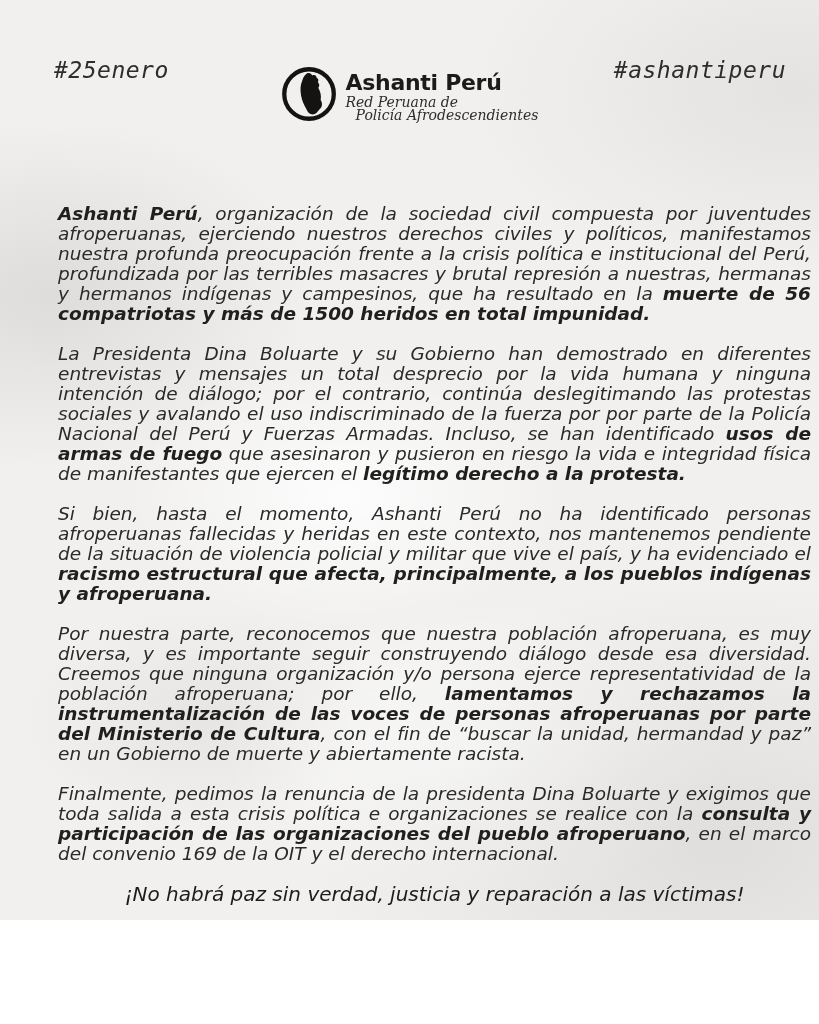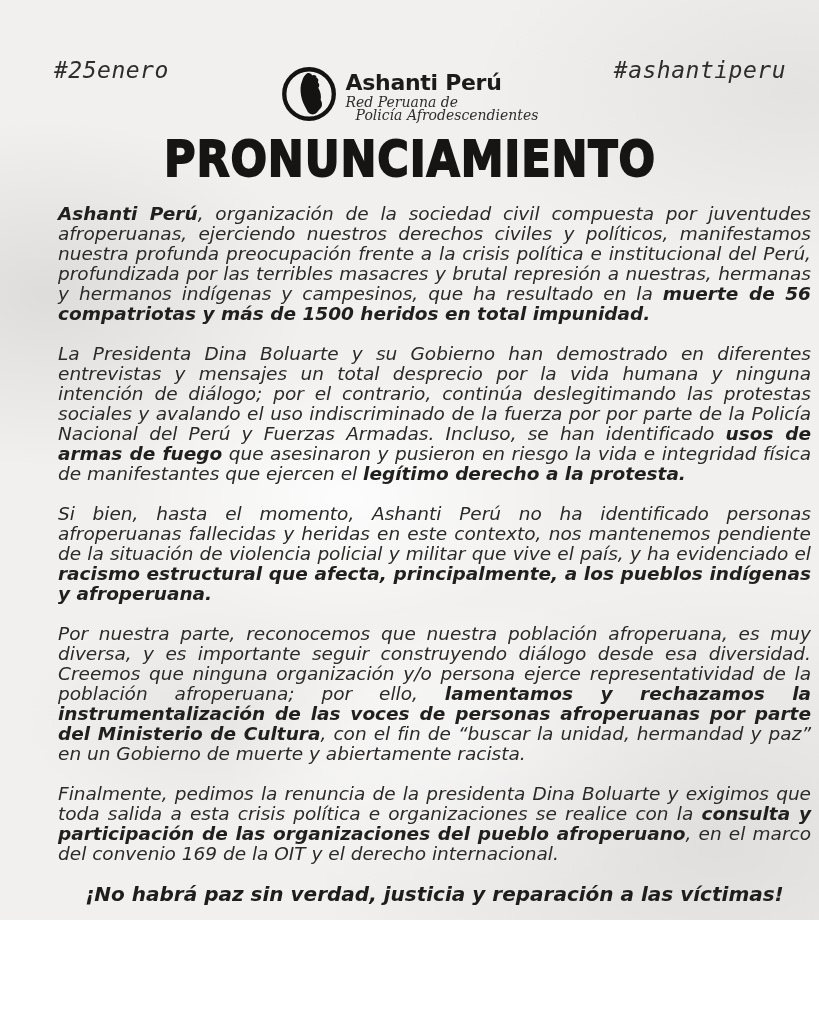--- a/index.html
+++ b/index.html
@@ -51,21 +51,21 @@
     white-space:nowrap;
   }
   .statement{
     position:absolute;top:204px;left:38px;width:753px;
     font-style:italic;font-size:18.5px;line-height:20px;
     text-align:justify;color:#2b2a29;margin-left:20px;
   }
   .statement p{margin:0 0 20px 0;}
   .statement b{font-weight:700;color:#201f1e;}
   .slogan{
-    margin-top:14px;text-align:center;font-weight:700;font-style:italic;
+    margin-top:14px;text-align:center;font-weight:400;font-style:italic;
     font-size:20px;color:#1e1d1c;
   }
 </style>
 </head>
 <body>
 
 <div class="page" style="background-color: rgb(241, 240, 239); color: rgb(43, 42, 41);">
 
   <div class="hashtag left">#25enero</div>
 
@@ -89,23 +89,20 @@
           c0.8,-2.6 1.6,-4.6 3.4,-6 z"></path>
       </svg>
     </span>
     <span class="logo-text">
       <span class="logo-name">Ashanti Perú</span>
       <span class="logo-sub">Red Peruana de</span>
       <span class="logo-sub indent">Policía Afrodescendientes</span>
     </span>
   </div>
 
-  <div class="title-wrap">
-    <span class="title">PRONUNCIAMIENTO</span>
-  </div>
 
   <div class="statement">
 
     <p><b>Ashanti Perú</b><span>, organización de la sociedad civil compuesta por juventudes afroperuanas, ejerciendo nuestros derechos civiles y políticos, manifestamos nuestra profunda preocupación frente a la crisis política e institucional del Perú, profundizada por las terribles masacres y brutal represión a nuestras, hermanas y hermanos indígenas y campesinos, que ha resultado en la </span><b>muerte de 56 compatriotas y más de 1500 heridos en total impunidad.</b></p>
       <p><span>La Presidenta Dina Boluarte y su Gobierno han demostrado en diferentes entrevistas y mensajes un total desprecio por la vida humana y ninguna intención de diálogo; por el contrario, continúa deslegitimando las protestas sociales y avalando el uso indiscriminado de la fuerza por por parte de la Policía Nacional del Perú y Fuerzas Armadas. Incluso, se han identificado </span><b>usos de armas de fuego</b><span> que asesinaron y pusieron en riesgo la vida e integridad física de manifestantes que ejercen el </span><b>legítimo derecho a la protesta.</b></p>
       <p><span>Si bien, hasta el momento, Ashanti Perú no ha identificado personas afroperuanas fallecidas y heridas en este contexto, nos mantenemos pendiente de la situación de violencia policial y militar que vive el país, y ha evidenciado el </span><b>racismo estructural que afecta, principalmente, a los pueblos indígenas y afroperuana.</b></p>
       <p><span>Por nuestra parte, reconocemos que nuestra población afroperuana, es muy diversa, y es importante seguir construyendo diálogo desde esa diversidad. Creemos que ninguna organización y/o persona ejerce representatividad de la población afroperuana; por ello, </span><b>lamentamos y rechazamos la instrumentalización de las voces de personas afroperuanas por parte del Ministerio de Cultura</b><span>, con el fin de “buscar la unidad, hermandad y paz” en un Gobierno de muerte y abiertamente racista.</span></p>
       <p><span>Finalmente, pedimos la renuncia de la presidenta Dina Boluarte y exigimos que toda salida a esta crisis política e organizaciones se realice con la </span><b>consulta y participación de las organizaciones del pueblo afroperuano</b><span>, en el marco del convenio 169 de la OIT y el derecho internacional.</span></p>
       <div class="slogan" id="slogan">¡No habrá paz sin verdad, justicia y reparación a las víctimas!</div>
   </div>

